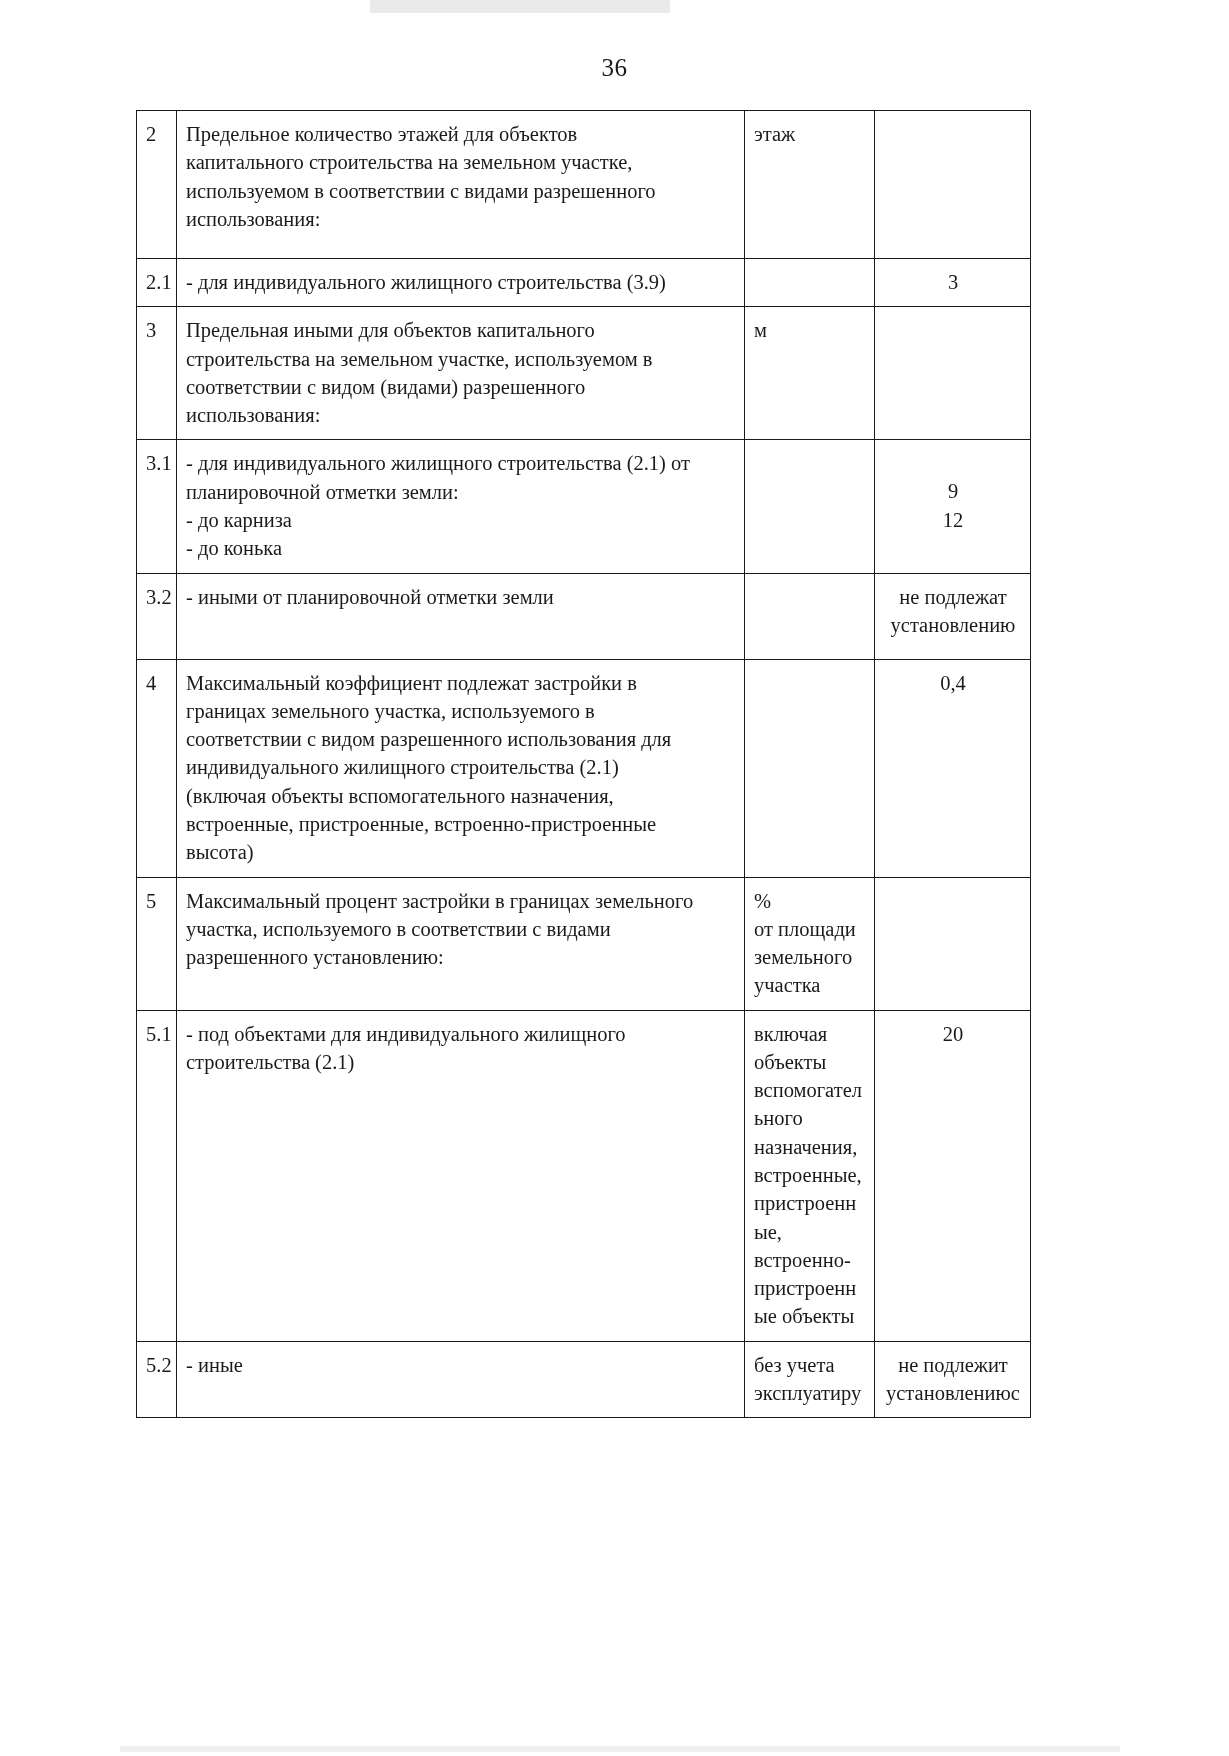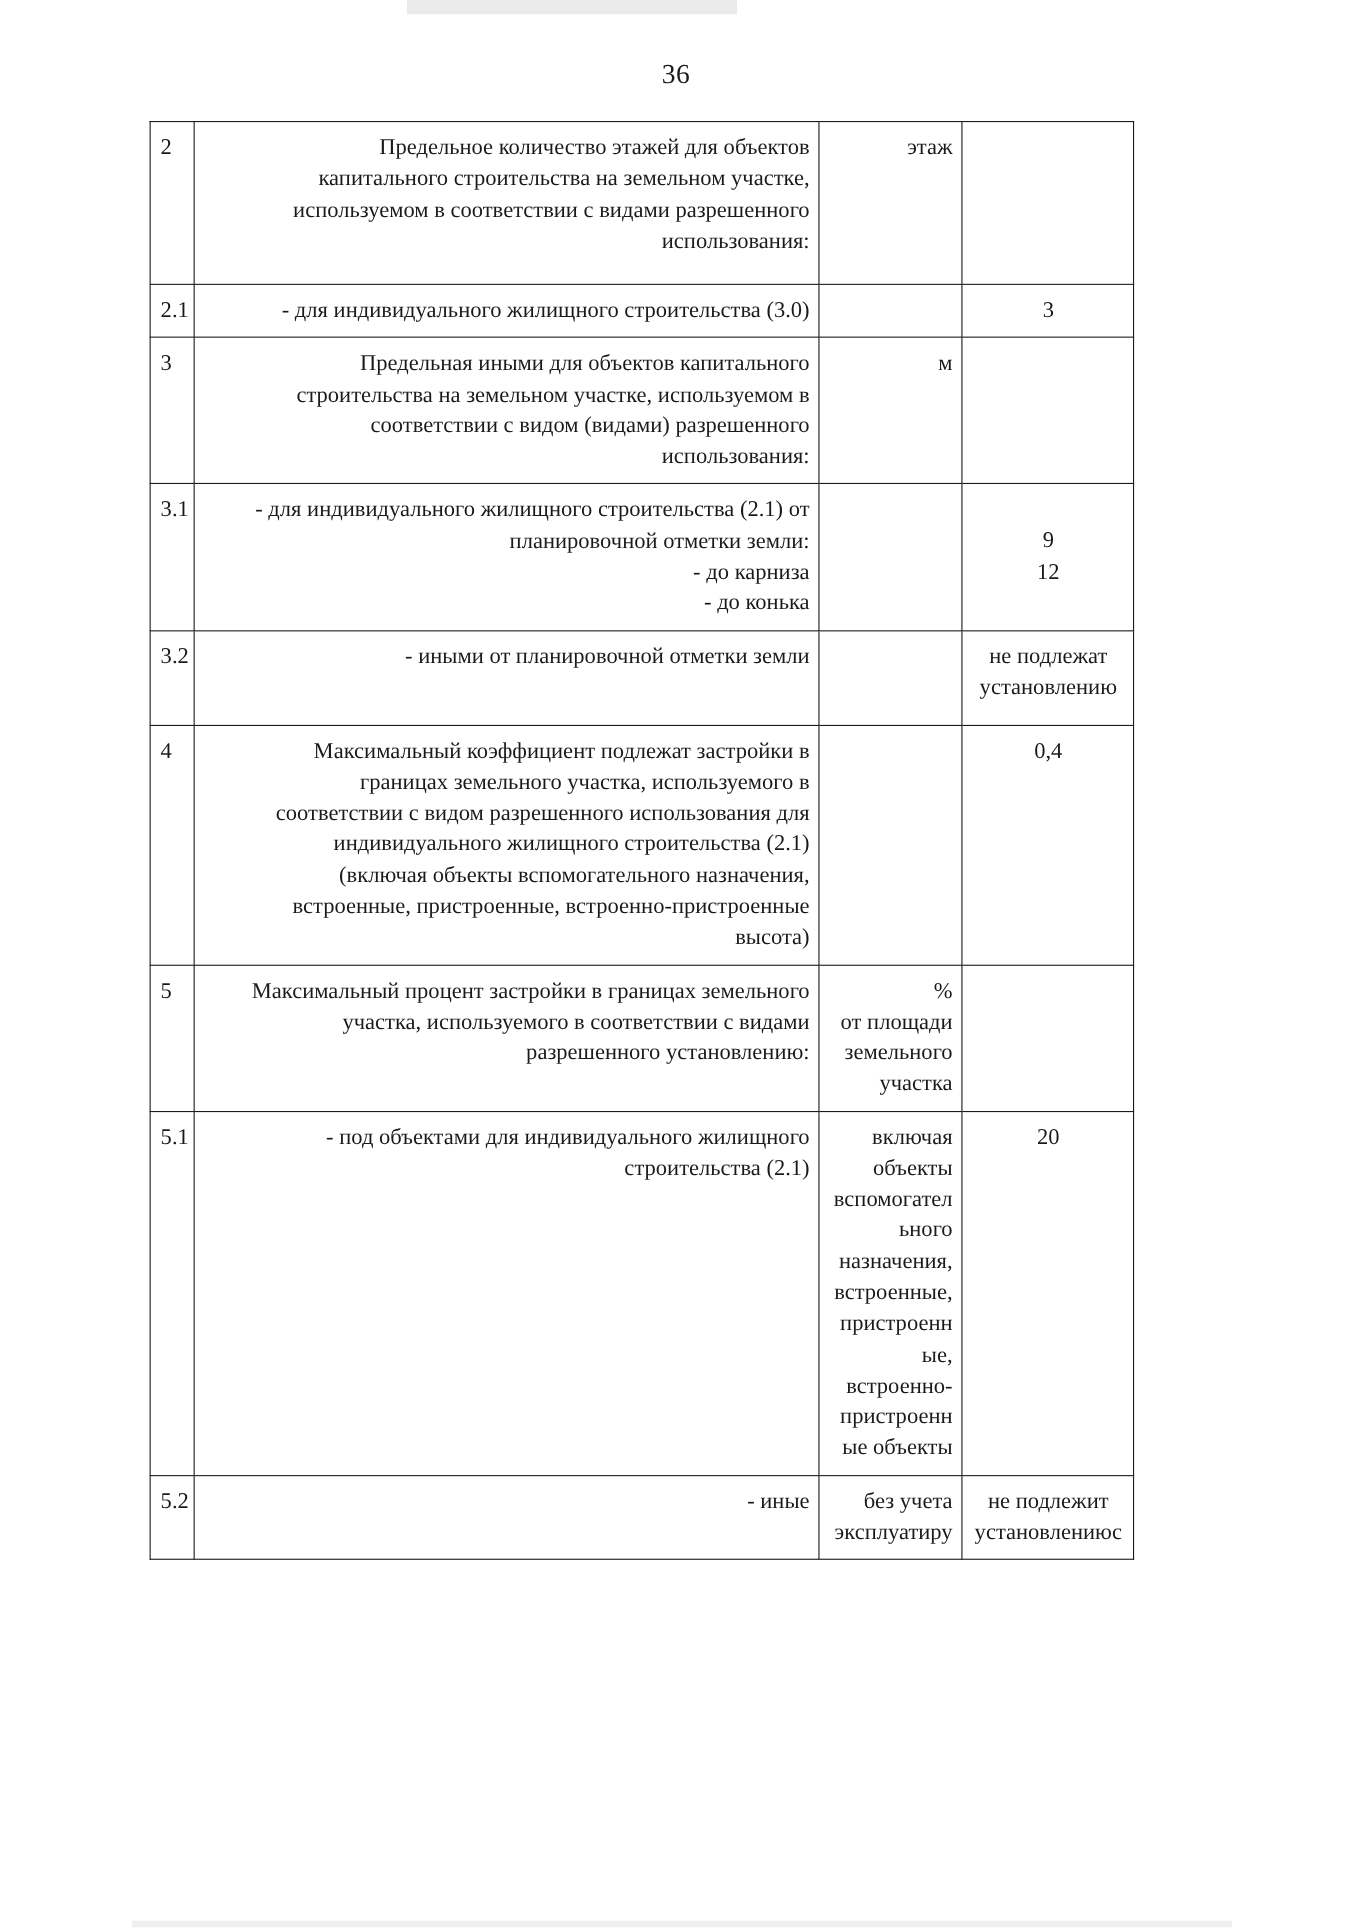--- a/index.html
+++ b/index.html
@@ -67,24 +67,24 @@
   col.c-unit  { width: 130px; }
   col.c-val   { width: 156px; }
 
   td.num {
     text-align: left;
     padding-left: 7px;
     padding-right: 2px;
     white-space: nowrap;
   }
   td.text {
-    text-align: right;
+    text-align: left;
   }
   td.unit {
-    text-align: right;
+    text-align: left;
     padding-left: 4px;
     padding-right: 4px;
   }
   td.val {
     text-align: center;
     padding-left: 4px;
     padding-right: 4px;
   }
   .lines span {
     display: block;
@@ -128,21 +128,21 @@
           <div class="lines">
             <span></span>
           </div>
         </td>
       </tr>
 
       <tr style="height:40px">
         <td class="num">2.1</td>
         <td class="text">
           <div class="lines">
-            <span>- для индивидуального жилищного строительства (3.0)</span>
+            <span>- для индивидуального жилищного строительства (3.9)</span>
           </div>
         </td>
         <td class="unit">
           <div class="lines">
             <span></span>
           </div>
         </td>
         <td class="val">
           <div class="lines">
             <span>3</span>

